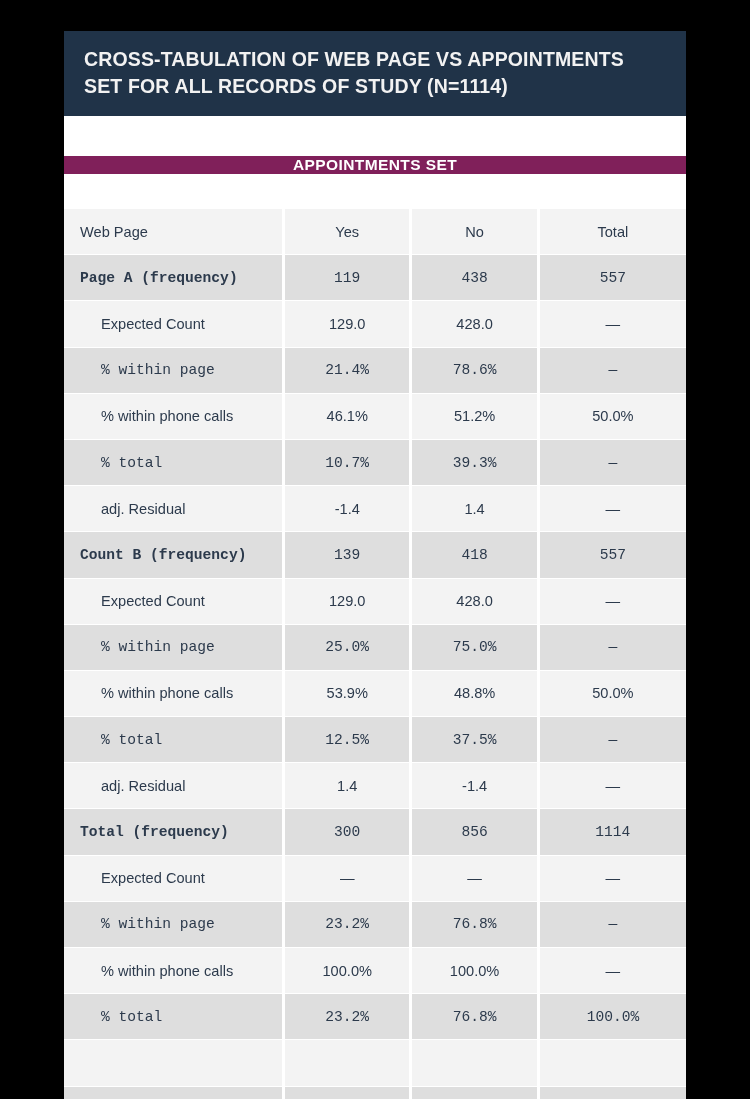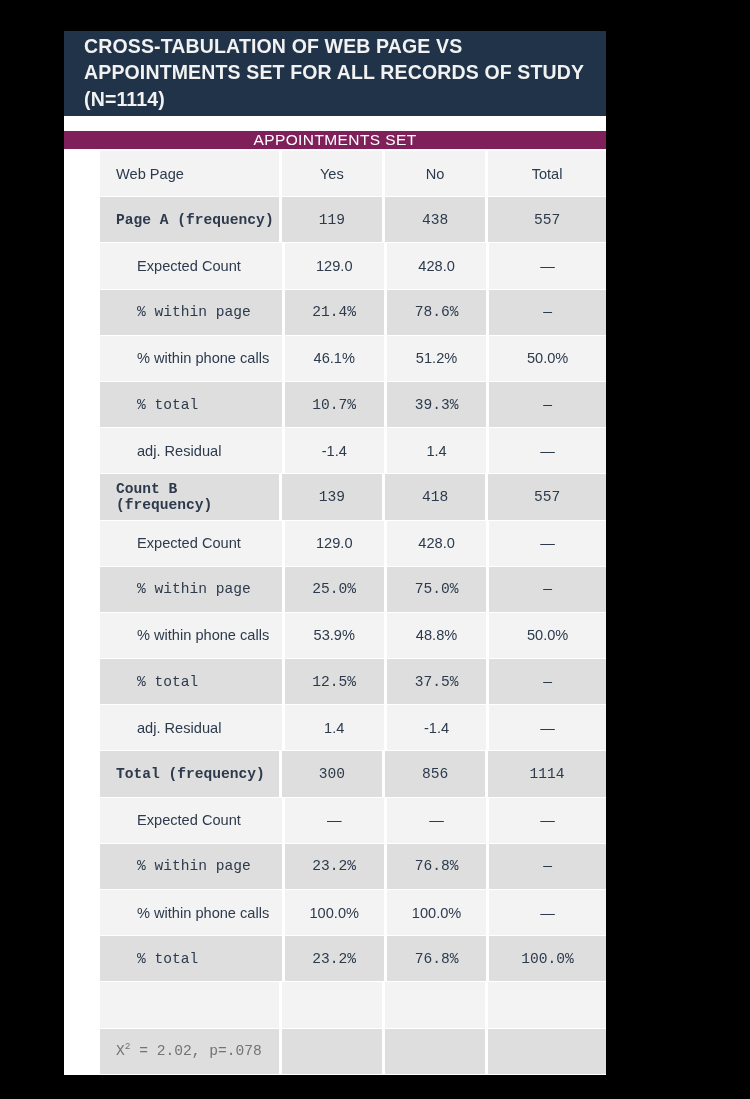--- a/index.html
+++ b/index.html
@@ -18,25 +18,26 @@
     height: 1099px;
     background: #000000;
     overflow: hidden;
   }
 
   
   #card {
     position: absolute;
     left: 64px;
     top: 31px;
-    width: 542px;
+    width: 622px;
     height: 1037px;
     background: #ffffff;
     display: flex;
     flex-direction: column;
+    gap: 33px;
   }
 
   
   .title-banner {
     background: #203348;
     color: #f2f2f2;
     padding: 18px 20px 20px 20px;
     height: 85px;
     display: flex;
     align-items: center;
@@ -51,42 +52,41 @@
 
   
   .group-band {
     background: #80205a;
     color: #ffffff;
     height: 43px;
     display: flex;
     align-items: center;
     justify-content: center;
     font-size: 15.5px;
-    font-weight: normal;
+    font-weight: bold;
     letter-spacing: 0.4px;
     text-transform: uppercase;
-    margin-top: 15px;
+    margin-top: 7px;
   }
 
   
   .table-body {
     flex: 1;
     display: flex;
     flex-direction: column;
     background: #ffffff;
     padding-top: 2px;
   }
 
   .row {
     display: flex;
     height: 45.2px;
     flex: none;
     gap: 3px;
     margin-bottom: 1px;
-    margin-left: 36px;
   }
 
   .cell {
     display: flex;
     align-items: center;
     font-size: 14.6px;
     color: #2c3a4c;
     background: #f3f3f3;
   }
   .row.alt .cell { background: #dedede; font-family: Liberation Mono, monospace; }

